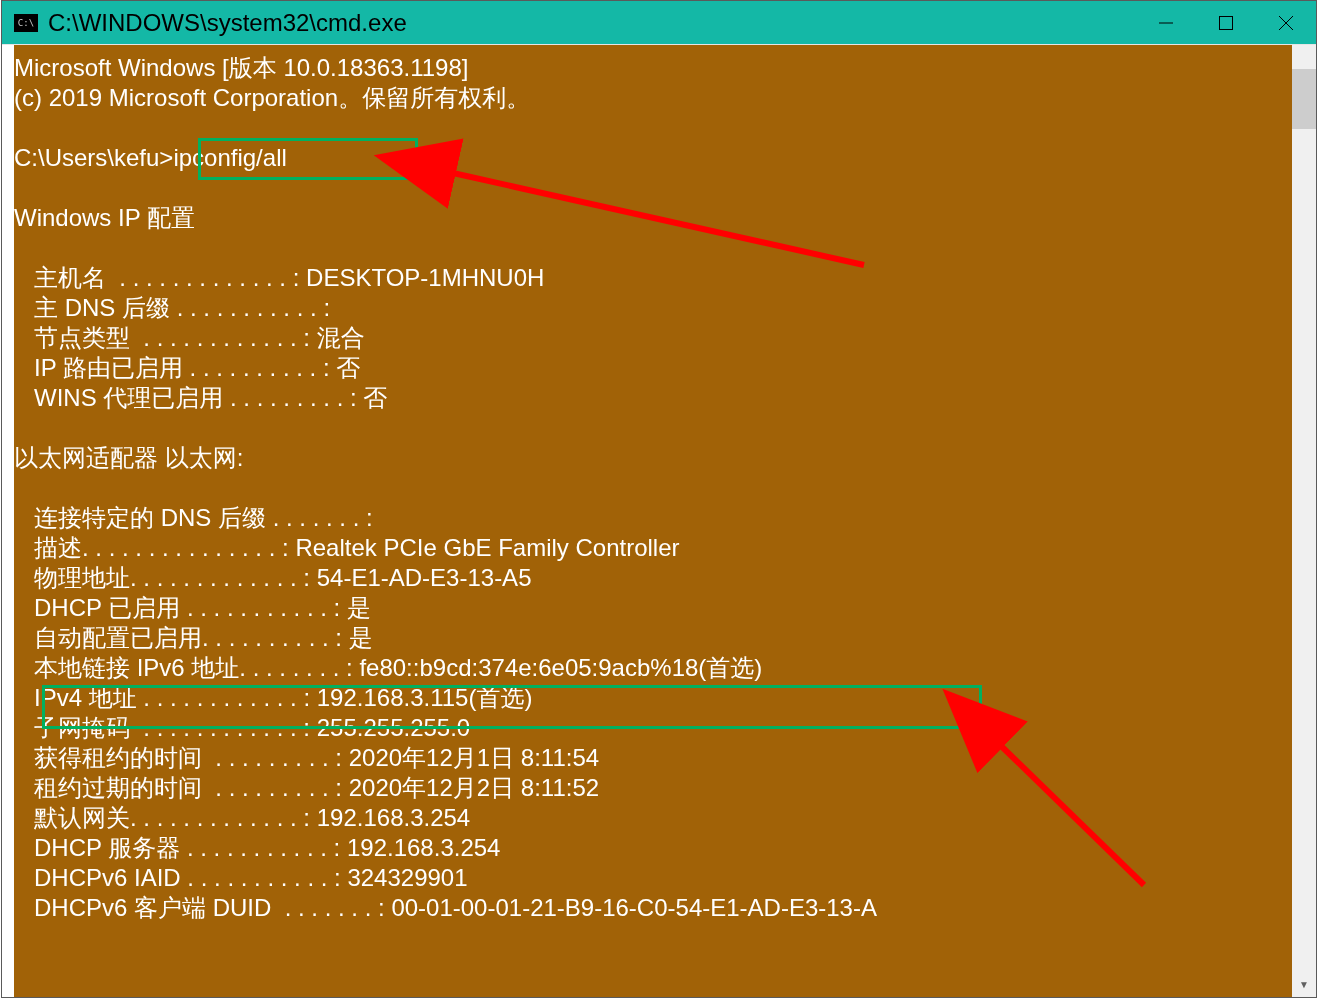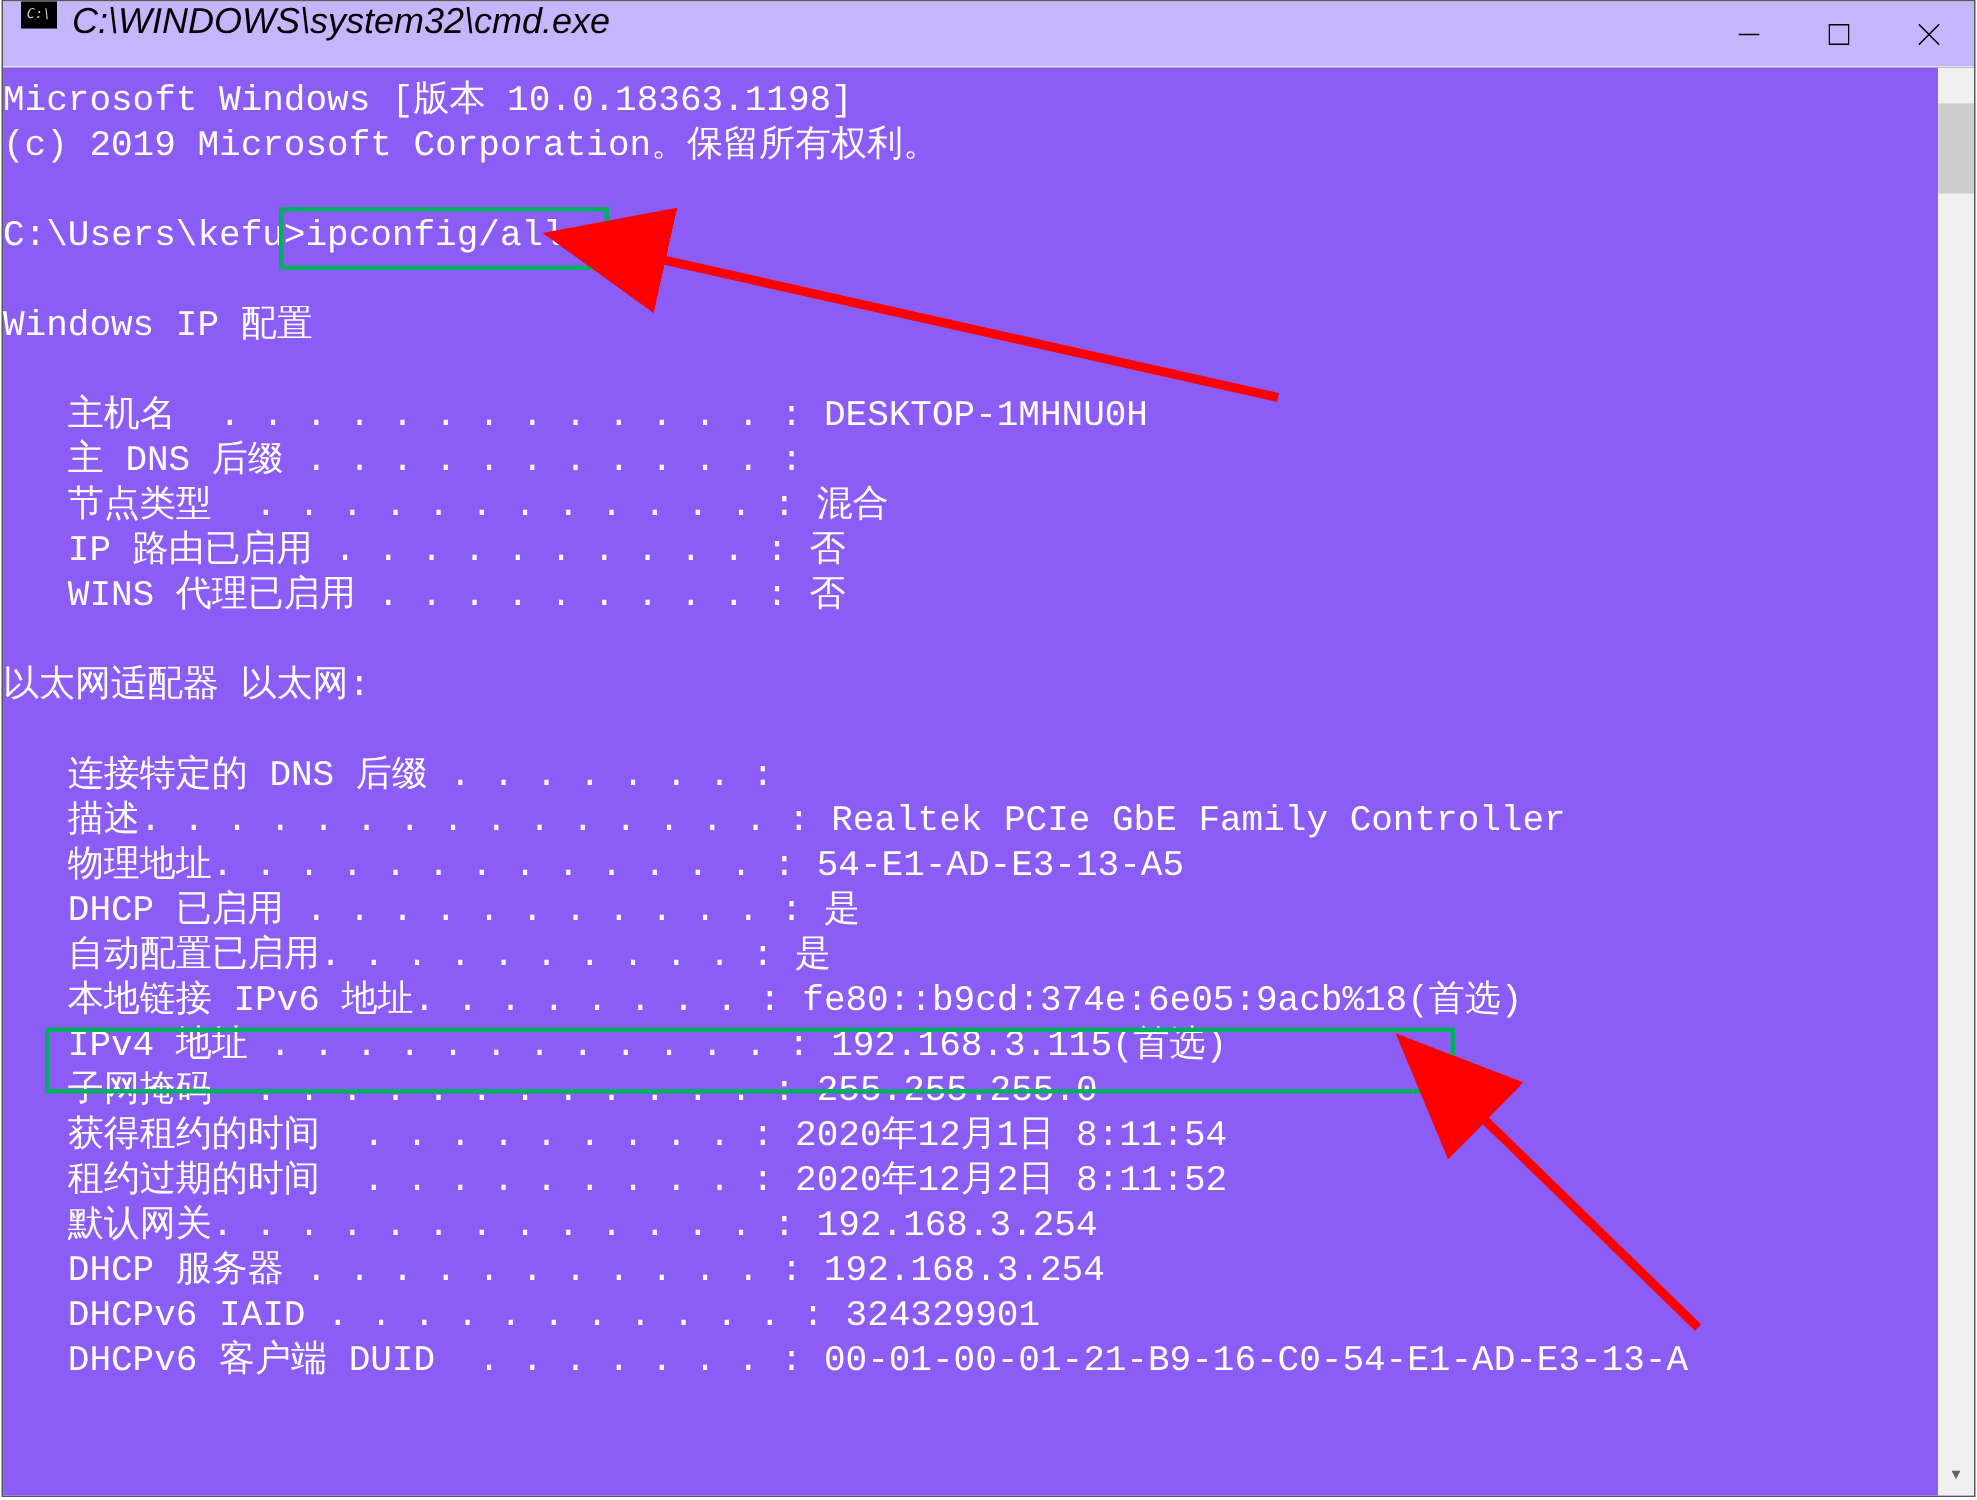--- a/index.html
+++ b/index.html
@@ -16,24 +16,24 @@
     top: 0; left: 1px;
     width: 1316px;
     height: 998px;
     border: 1px solid #5a5a5a;
     background: #fff;
     display: flex;
     flex-direction: column;
   }
   .titlebar {
     height: 44px;
-    background: #c4b5fd;
-    display: flex;
+    background: #14b8a6;
+    display: flex;
+    align-items: center;
     border-bottom: 1px solid #e5e5e5;
-    font-style: italic;
   }
   .titlebar-icon {
     width: 24px; height: 18px;
     margin-left: 12px;
     margin-right: 10px;
     background: #000;
     position: relative;
     display:flex;
     align-items:center;
     justify-content:center;
@@ -60,28 +60,29 @@
     display: flex;
     align-items: center;
     justify-content: center;
     font-size: 16px;
     color: #000;
     font-family: "Segoe MDL2 Assets", "Segoe UI Symbol", sans-serif;
   }
   .win-btn svg { stroke: #000; stroke-width: 1; fill: none; }
   .terminal {
     flex: 1;
-    background: #8b5cf6;
+    background: #a16207;
     color: #fff;
-    font-family: Liberation Mono, monospace;
+    font-family: Liberation Sans, sans-serif;
     font-size: 24px;
     line-height: 1.25;
     position: relative;
     white-space: pre;
     overflow: hidden;
+    margin-left: 12px;
   }
   .terminal-content {
     position: absolute;
     top: 8px; left: 0; right: 24px;
     letter-spacing: 0px;
   }
   .scrollbar {
     position: absolute;
     top: 0; right: 0;
     width: 24px;

